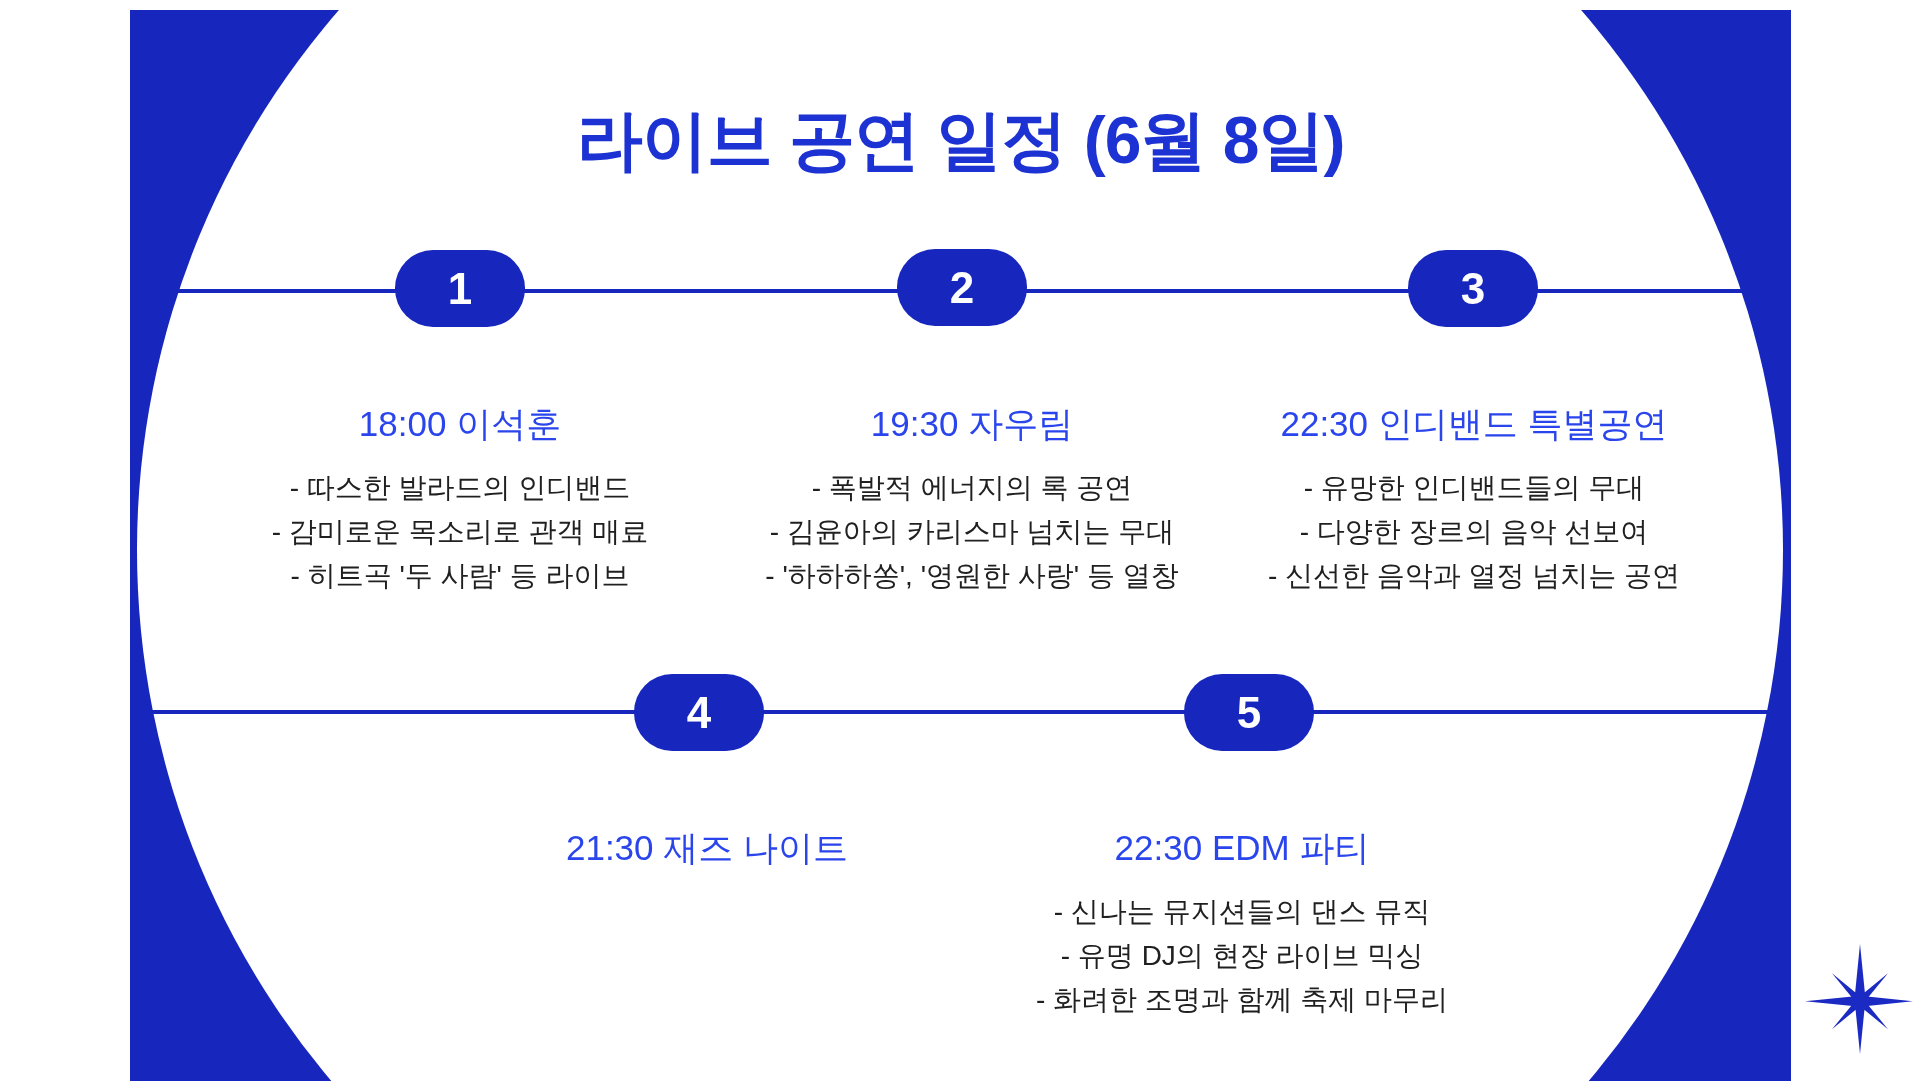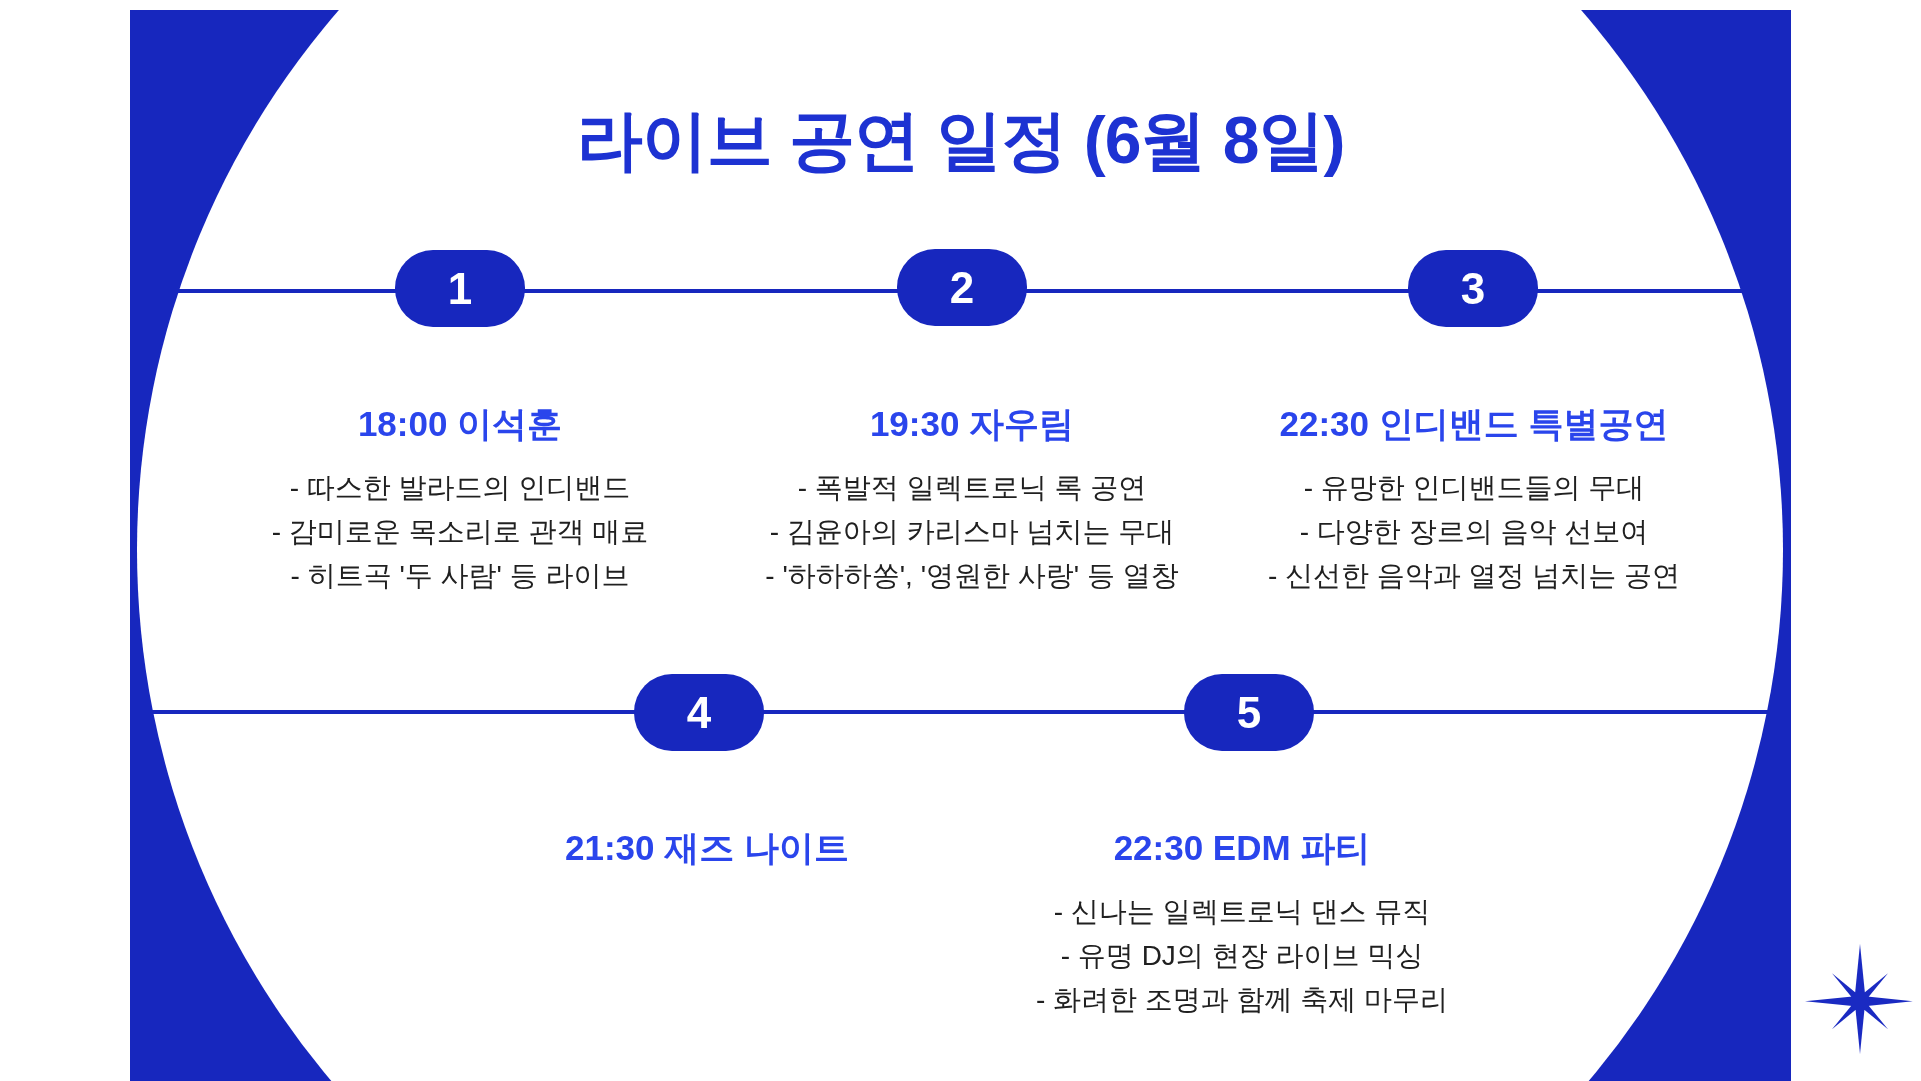--- a/index.html
+++ b/index.html
@@ -70,21 +70,21 @@
     width: 460px;
     text-align: center;
   }
   .col-1 { left: 230px;  top: 392px; }
   .col-2 { left: 742px;  top: 392px; }
   .col-3 { left: 1244px; top: 392px; }
   .col-4 { left: 477px;  top: 816px; }
   .col-5 { left: 1012px; top: 816px; }
   .event-heading {
     font-size: 35px;
-    font-weight: 700;
+    font-weight: 400;
     line-height: 44px;
     color: #2A45EC;
     margin: 0 0 20px 0;
     white-space: nowrap;
   }
   .event-bullets { margin: 0; padding: 0; list-style: none; }
   .event-bullet {
     font-size: 28px;
     font-weight: 500;
     line-height: 44px;
@@ -131,21 +131,21 @@
     <div class="event-bullets">
       <div class="event-bullet">- 따스한 발라드의 인디밴드</div>
       <div class="event-bullet">- 감미로운 목소리로 관객 매료</div>
       <div class="event-bullet">- 히트곡 '두 사람' 등 라이브</div>
     </div>
   </div>
 
   <div class="event-column col-2">
     <div class="event-heading">19:30 자우림</div>
     <div class="event-bullets">
-      <div class="event-bullet">- 폭발적 일렉트로닉 록 공연</div>
+      <div class="event-bullet">- 폭발적 에너지의 록 공연</div>
       <div class="event-bullet">- 김윤아의 카리스마 넘치는 무대</div>
       <div class="event-bullet">- '하하하쏭', '영원한 사랑' 등 열창</div>
     </div>
   </div>
 
   <div class="event-column col-3">
     <div class="event-heading">22:30 인디밴드 특별공연</div>
     <div class="event-bullets">
       <div class="event-bullet">- 유망한 인디밴드들의 무대</div>
       <div class="event-bullet">- 다양한 장르의 음악 선보여</div>
@@ -153,21 +153,21 @@
     </div>
   </div>
 
   <div class="event-column col-4">
     <div class="event-heading">21:30 재즈 나이트</div>
   </div>
 
   <div class="event-column col-5">
     <div class="event-heading">22:30 EDM 파티</div>
     <div class="event-bullets">
-      <div class="event-bullet">- 신나는 일렉트로닉 댄스 뮤직</div>
+      <div class="event-bullet">- 신나는 뮤지션들의 댄스 뮤직</div>
       <div class="event-bullet">- 유명 DJ의 현장 라이브 믹싱</div>
       <div class="event-bullet">- 화려한 조명과 함께 축제 마무리</div>
     </div>
   </div>
 
   <svg class="sparkle" viewBox="0 0 100 100" xmlns="http://www.w3.org/2000/svg">
     <g fill="#1A2AC2">
       <polygon points="50,0 55,50 50,100 45,50"></polygon>
       <polygon points="0,52 50,47 98,52 50,57"></polygon>
       <polygon points="50,16 53.5,52 50,88 46.5,52" transform="rotate(45 50 52)"></polygon>

